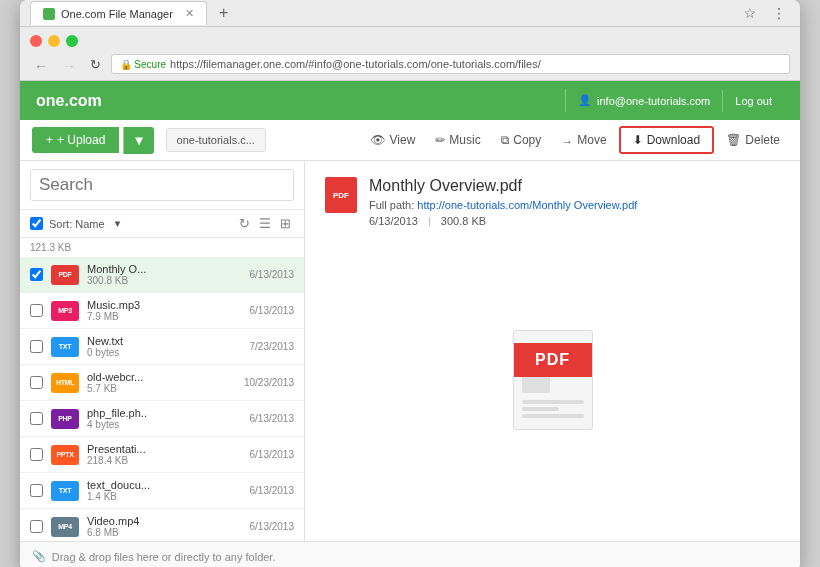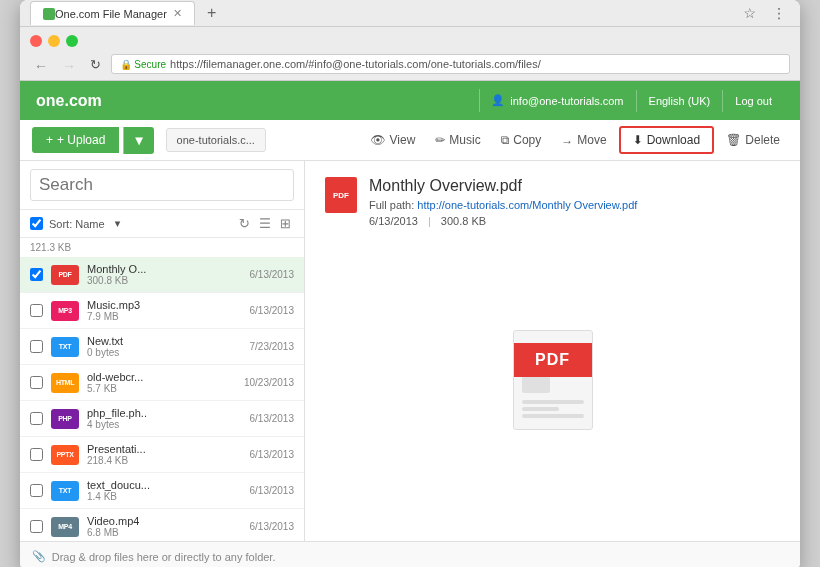--- a/index.html
+++ b/index.html
@@ -70,21 +70,21 @@
       border-bottom: 1px solid #ccc;
     }
     .tab-active {
       background: #fff;
       border: 1px solid #ccc;
       border-bottom: none;
       padding: 5px 12px;
       font-size: 11px;
       color: #333;
       border-radius: 4px 4px 0 0;
-      display: flex; align-items: center; 
+      display: flex; align-items: center; gap: 6px;
     }
     .tab-favicon { width: 12px; height: 12px; background: #4caf50; border-radius: 2px; display: inline-block; }
     .tab-close { color: #888; font-size: 11px; cursor: pointer; margin-left: 6px; }
     .tab-new { background: none; border: none; color: #666; font-size: 16px; cursor: pointer; margin-left: 8px; padding: 4px; }
     .toolbar-icons { margin-left: auto; display: flex; gap: 8px; align-items: center; }
     .toolbar-icon-btn { background: none; border: none; cursor: pointer; color: #666; font-size: 14px; padding: 4px; }
 
     
     .app-header {
       background: #4caf50;
@@ -357,21 +357,20 @@
     </div>
   </div>
 
   <div class="app-header">
     <span class="app-logo">one.com</span>
     <div class="app-header-right">
       <div class="header-user">
         <span>👤</span>
         <span>info@one-tutorials.com</span>
       </div>
-      <div class="header-lang">English (UK)</div>
       <div class="header-logout">Log out</div>
     </div>
   </div>
 
   <div class="action-toolbar">
     <button class="upload-btn">
       <span>+</span>
       <span>+ Upload</span>
     </button>
     <button class="upload-dropdown">▼</button>

